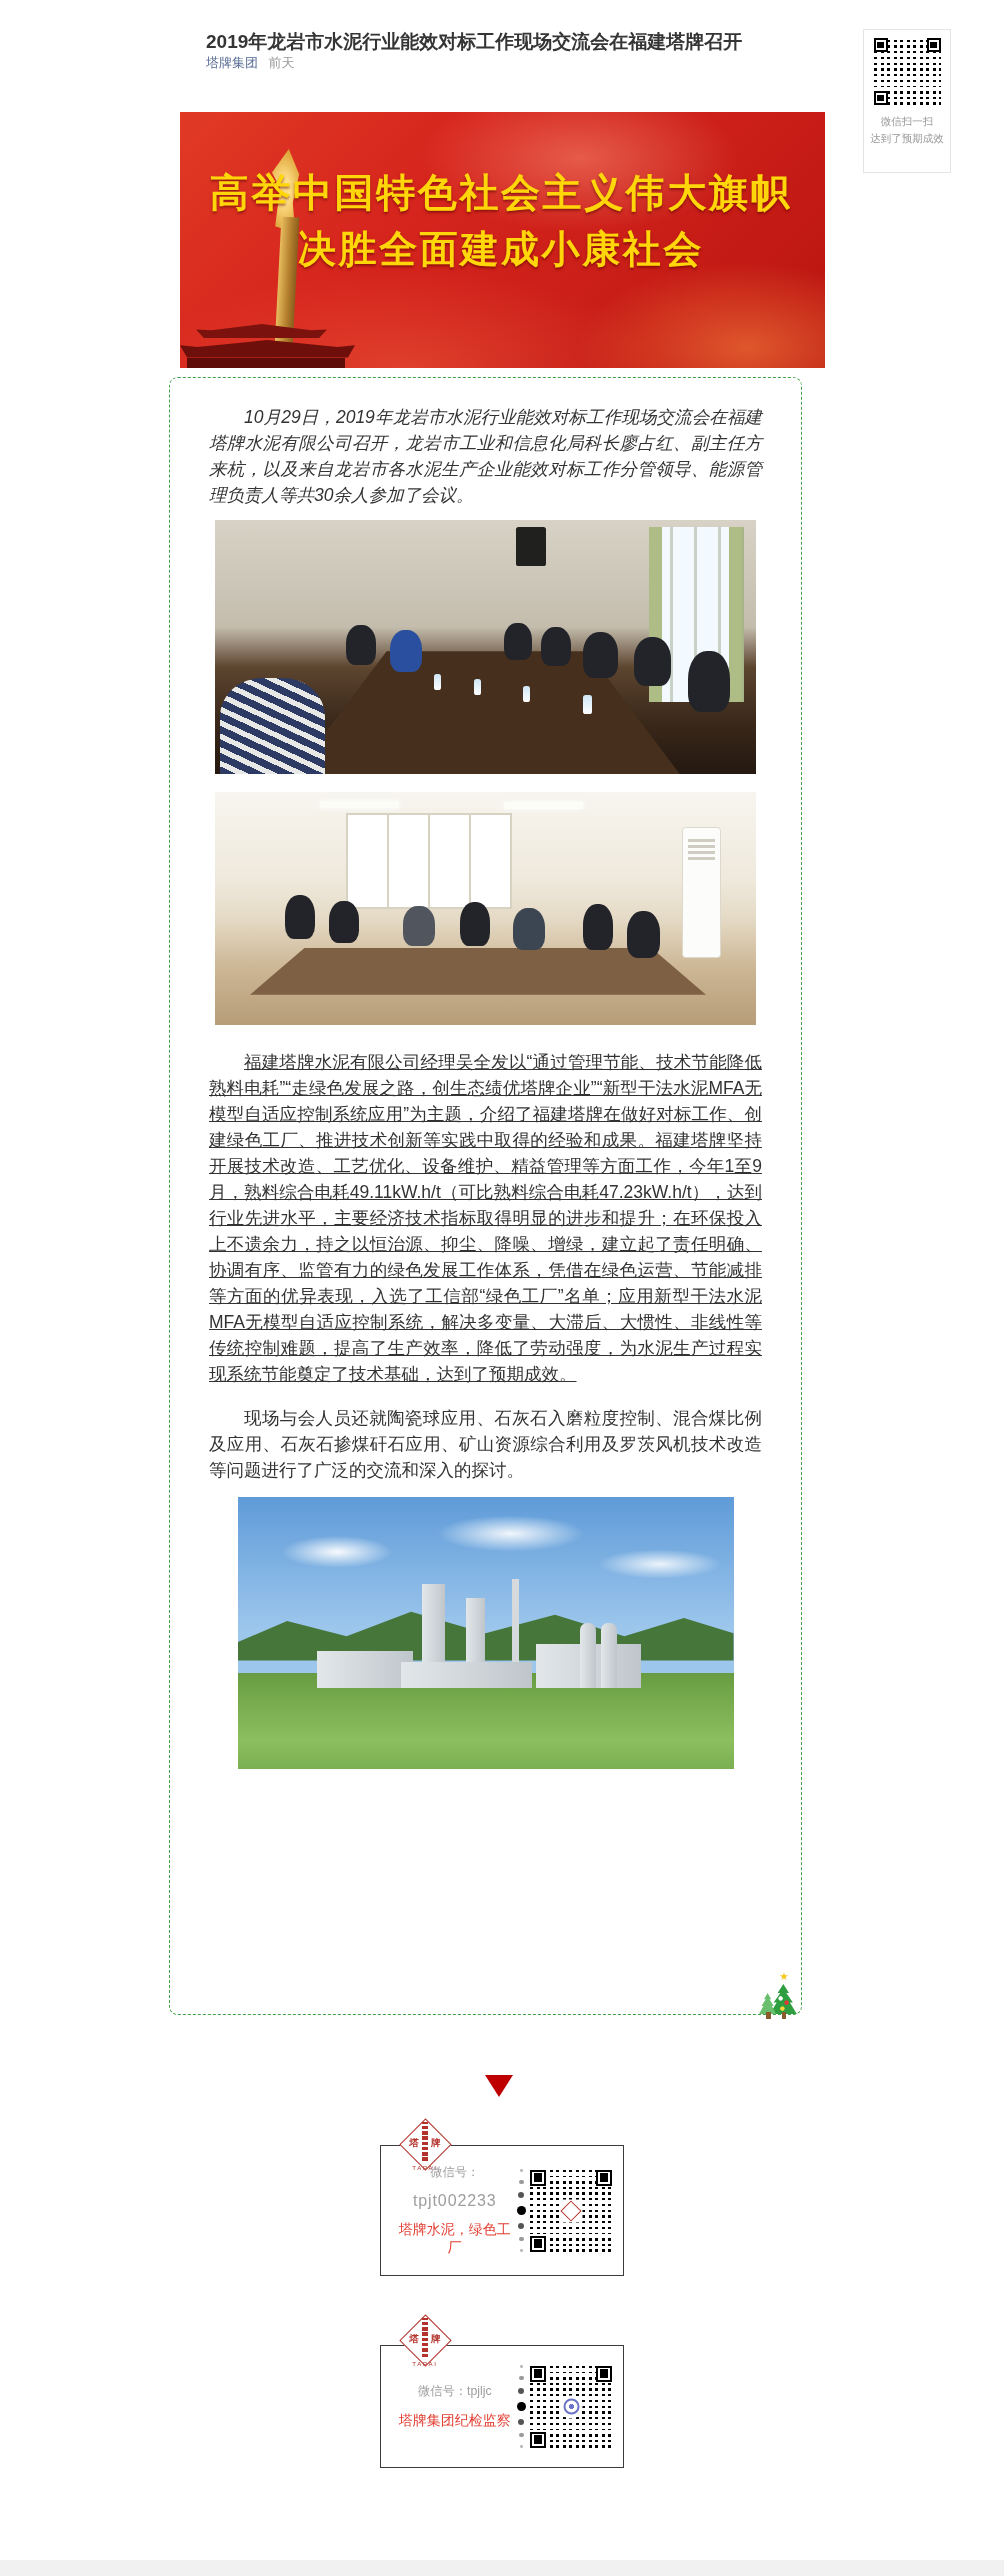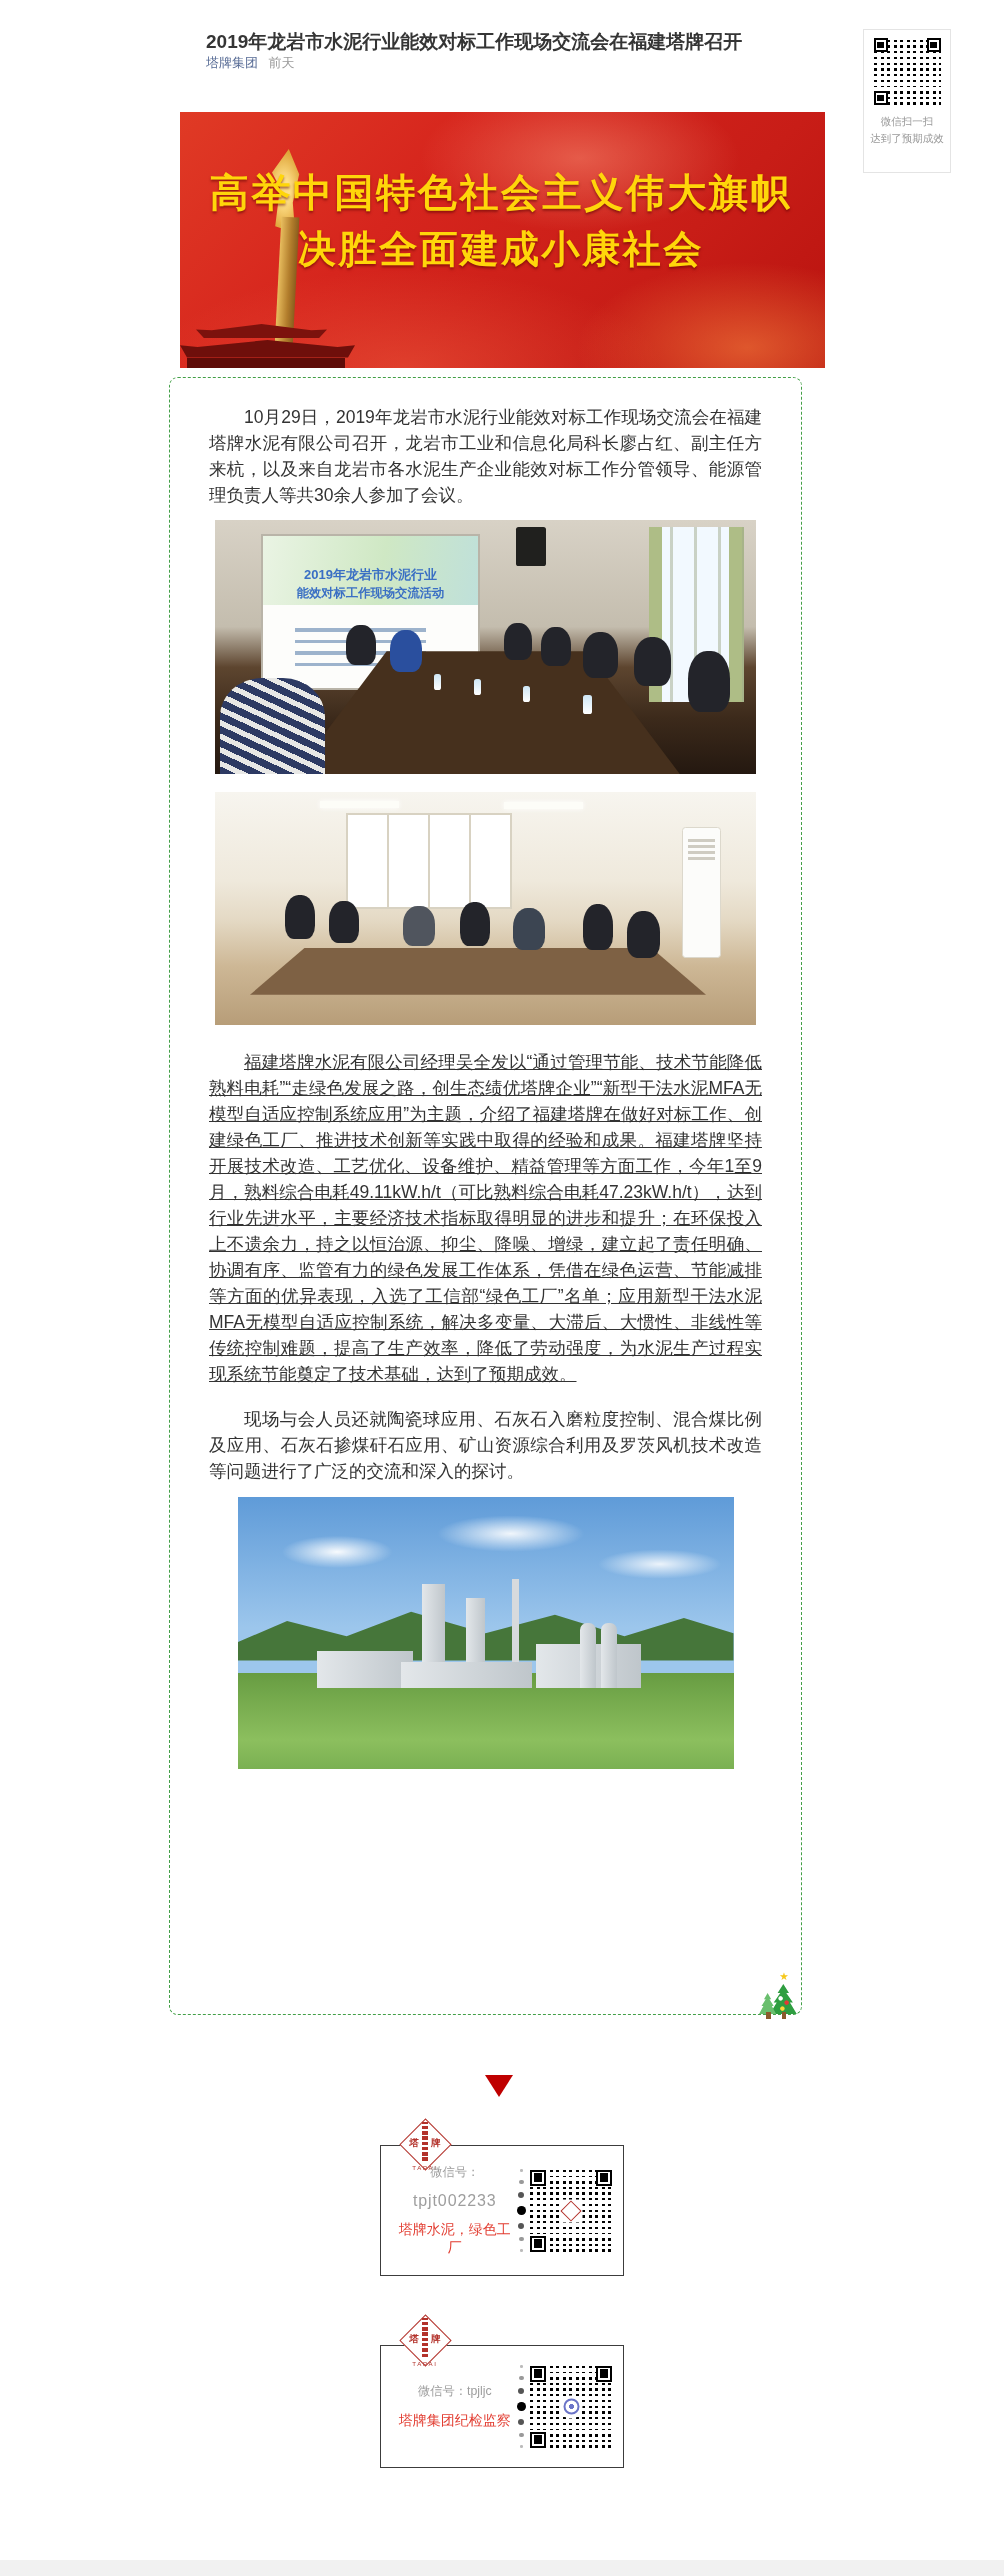--- a/index.html
+++ b/index.html
@@ -46,24 +46,24 @@
   .gate .roof1{position:absolute;left:16px;bottom:30px;width:131px;height:14px;background:#7c120d;
       clip-path:polygon(6% 100%,0 40%,12% 45%,50% 0,88% 45%,100% 40%,94% 100%);}
   .gate .roof2{position:absolute;left:0;bottom:10.5px;width:175px;height:17.5px;background:#6f0f0b;
       clip-path:polygon(4% 100%,0 30%,10% 40%,50% 0,90% 40%,100% 30%,96% 100%);}
   .gate .base{position:absolute;left:7px;bottom:0;width:158px;height:10.5px;background:#5f0c08;}
 
   
   .card{left:169px;top:377px;width:633px;height:1638px;box-sizing:border-box;
         border:1.8px dashed #43a047;border-radius:8.8px;padding:26px 39px 0 39px;}
   .card p{margin:0;font-size:17.5px;line-height:26px;text-align:justify;text-indent:2em;color:#333;}
-  .card p.p1{margin-bottom:12.3px;}
+  .card p.p1{margin-bottom:12.3px;font-style:italic;}
   .card p.p2{margin-bottom:26px;}
   .card p.p3{margin-bottom:19px;text-decoration:underline;}
-  .card p.p4{margin-bottom:12.3px;}
+  .card p.p4{margin-bottom:12.3px;font-family:Liberation Mono, monospace;}
   .photo{position:relative;margin:0 auto;overflow:hidden;}
 
   
   .photo1{width:541px;height:254px;margin-bottom:17.5px;
     background:linear-gradient(#d8d2c6 0%,#c4bdae 42%,#5d452f 58%,#3c2a1b 78%,#241810 100%);}
   .screen{position:absolute;left:46px;top:14px;width:219px;height:156px;background:#fdfdfb;
           border:2.6px solid #b9b4a8;box-sizing:border-box;}
   .screen .slidehead{position:absolute;inset:0 0 55% 0;
       background:linear-gradient(100deg,#eaf4e4,#cfe8c4 55%,#bfe0da);}
   .slide-t{position:absolute;left:0;right:0;text-align:center;color:#3a6fc4;font-weight:bold;}
@@ -200,26 +200,20 @@
       <div class="base"></div>
   </div>
   <div class="bannertext bt1">高举中国特色社会主义伟大旗帜</div>
   <div class="bannertext bt2">决胜全面建成小康社会</div>
 </div>
 
 <div class="abs card">
   <p class="p1">10月29日，2019年龙岩市水泥行业能效对标工作现场交流会在福建塔牌水泥有限公司召开，龙岩市工业和信息化局科长廖占红、副主任方来杭，以及来自龙岩市各水泥生产企业能效对标工作分管领导、能源管理负责人等共30余人参加了会议。</p>
 
   <div class="photo photo1">
-    <div class="screen">
-      <div class="slidehead"></div>
-      <div class="slide-t slide-t1">2019年龙岩市水泥行业</div>
-      <div class="slide-t slide-t2">能效对标工作现场交流活动</div>
-      <div class="bars"></div>
-    </div>
     <div class="speaker"></div>
     <div class="window1"></div>
     <div class="table1"></div>
     <div class="pp" style="left:131px;top:105px;width:30px;height:40px;"></div>
     <div class="pp" style="left:175px;top:110px;width:32px;height:42px;background:#2a4f9e;"></div>
     <div class="pp" style="left:289px;top:103px;width:28px;height:37px;"></div>
     <div class="pp" style="left:326px;top:107px;width:30px;height:39px;"></div>
     <div class="pp" style="left:368px;top:112px;width:35px;height:46px;"></div>
     <div class="pp" style="left:419px;top:117px;width:37px;height:49px;"></div>
     <div class="pp" style="left:473px;top:131px;width:42px;height:61px;"></div>

